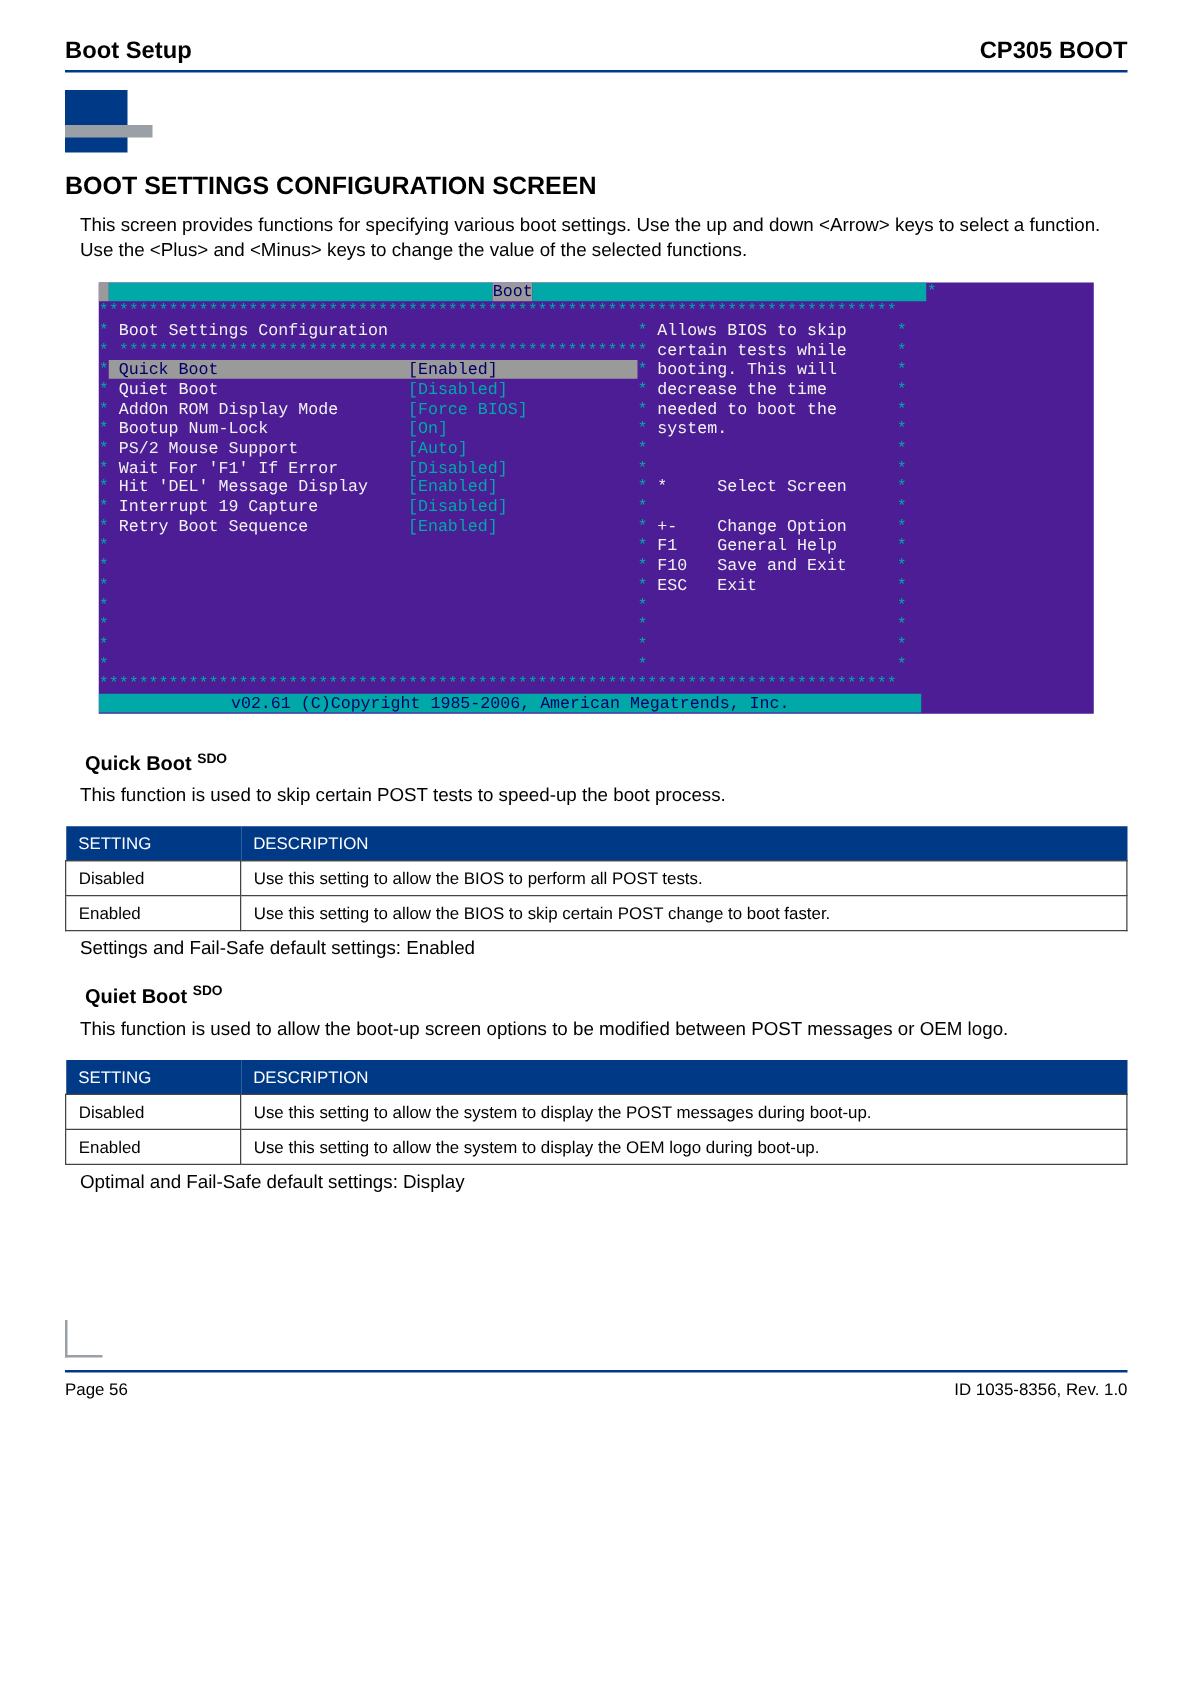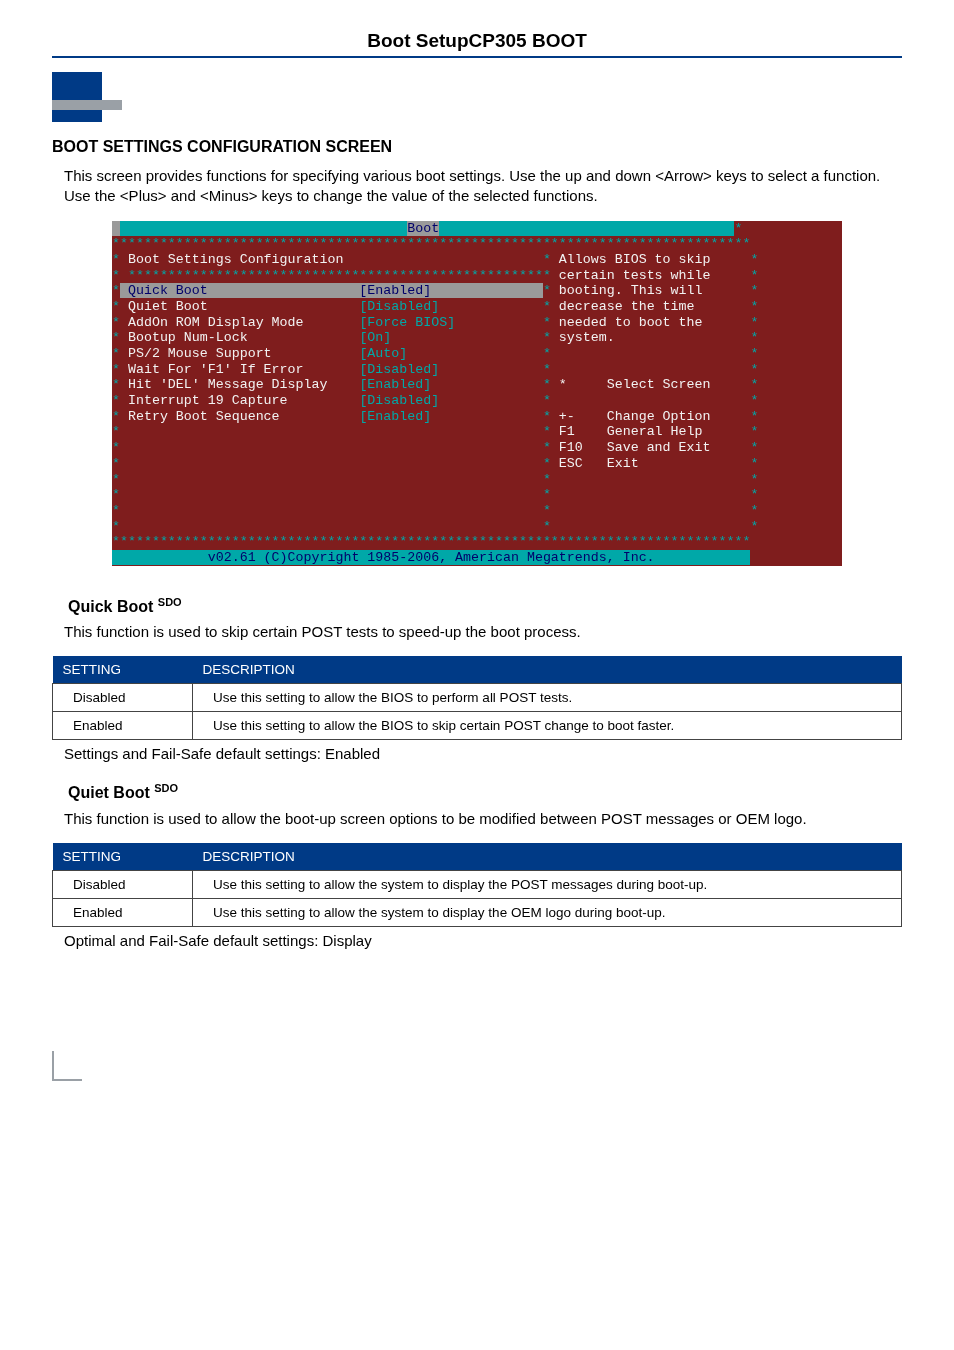--- a/index.html
+++ b/index.html
@@ -7,53 +7,53 @@
     margin: 0;
     font-family: Arial, Helvetica, sans-serif;
     font-size: 15px;
     color: #000;
     background: #fff;
     width: 954px;
     padding: 30px 52px 20px 52px;
   }
   .header-row {
     display: flex;
-    justify-content: center;
+    justify-content: space-between;
     font-weight: bold;
     font-size: 19px;
     padding-bottom: 4px;
   }
   .header-rule { border-bottom: 2px solid #003a86; margin-bottom: 14px; }
   .logo-block { position: relative; width: 70px; height: 50px; margin-bottom: 16px; }
   .logo-blue { position: absolute; top: 0; left: 0; width: 50px; height: 50px; background: #003a86; }
   .logo-gray { position: absolute; top: 28px; left: 0; width: 70px; height: 10px; background: #9aa0a6; }
-  h2.section { font-size: 16px; font-weight: bold; margin: 6px 0 10px 0; }
+  h2.section { font-size: 20px; font-weight: bold; margin: 6px 0 10px 0; }
   p { line-height: 1.35; margin: 0 0 14px 12px; }
   .bios {
     font-family: "Courier New", monospace;
     font-size: 13.3px;
-    background: #7f1d1d;
+    background: #4c1d95;
     color: #9a9a9a;
     white-space: pre;
     line-height: 1.18;
     margin: 14px auto 30px auto;
-    width: 730px;
+    width: 796px;
     overflow: hidden;
   }
   .bios-row { display: block; }
   .white  { color: #f2f2f2; }
   .cyan   { color: #00a8a8; }
   .hl     { background: #9a9a9a; color: #00006a; }
-  .hl-bar { background: #00a8a8; color: #00006a; padding: 0 0; text-align: right; }
+  .hl-bar { background: #00a8a8; color: #00006a; padding: 0 10px; text-align: right; }
   .stars  { color: #00a8a8; }
   h3.sub { font-size: 16px; font-weight: bold; margin: 18px 0 6px 16px; }
   .sup { font-size: 11px; font-weight: bold; vertical-align: super; }
   table.spec { width: 100%; border-collapse: collapse; margin: 8px 0 4px 0; font-size: 13.5px; }
   table.spec th { background: #003a86; color: #fff; text-align: left; padding: 6px 10px; font-weight: normal; }
-  table.spec td { border: 1px solid #444; padding: 6px 20px; margin-left: 12px; }
+  table.spec td { border: 1px solid #444; padding: 6px 10px; margin-left: 12px; }
   table.spec th:first-child, table.spec td:first-child { width: 140px; }
   .footer-area { margin-top: 100px; }
   .corner { display:inline-block; width: 30px; height: 30px; border-left: 2px solid #9aa0a6; border-bottom: 2px solid #9aa0a6; }
   .footer-row { display:flex; justify-content: space-between; font-size: 13.5px; border-top: 2px solid #003a86; padding-top: 6px; margin-top: 6px; }
 </style>
 </head>
 <body>
 
 <div class="header-row">
   <span>Boot Setup</span>
@@ -112,13 +112,17 @@
   <tr>
         <td>Enabled</td>
         <td>Use this setting to allow the system to display the OEM logo during boot-up.</td>
       </tr>
 </tbody>
   </table>
 <p>Optimal and Fail-Safe default settings: Display</p>
 
 <div class="footer-area">
   <span class="corner"></span>
+  <div class="footer-row">
+    <span>Page 56</span>
+    <span>ID 1035-8356, Rev. 1.0</span>
+  </div>
 </div>
 
 </body></html>

